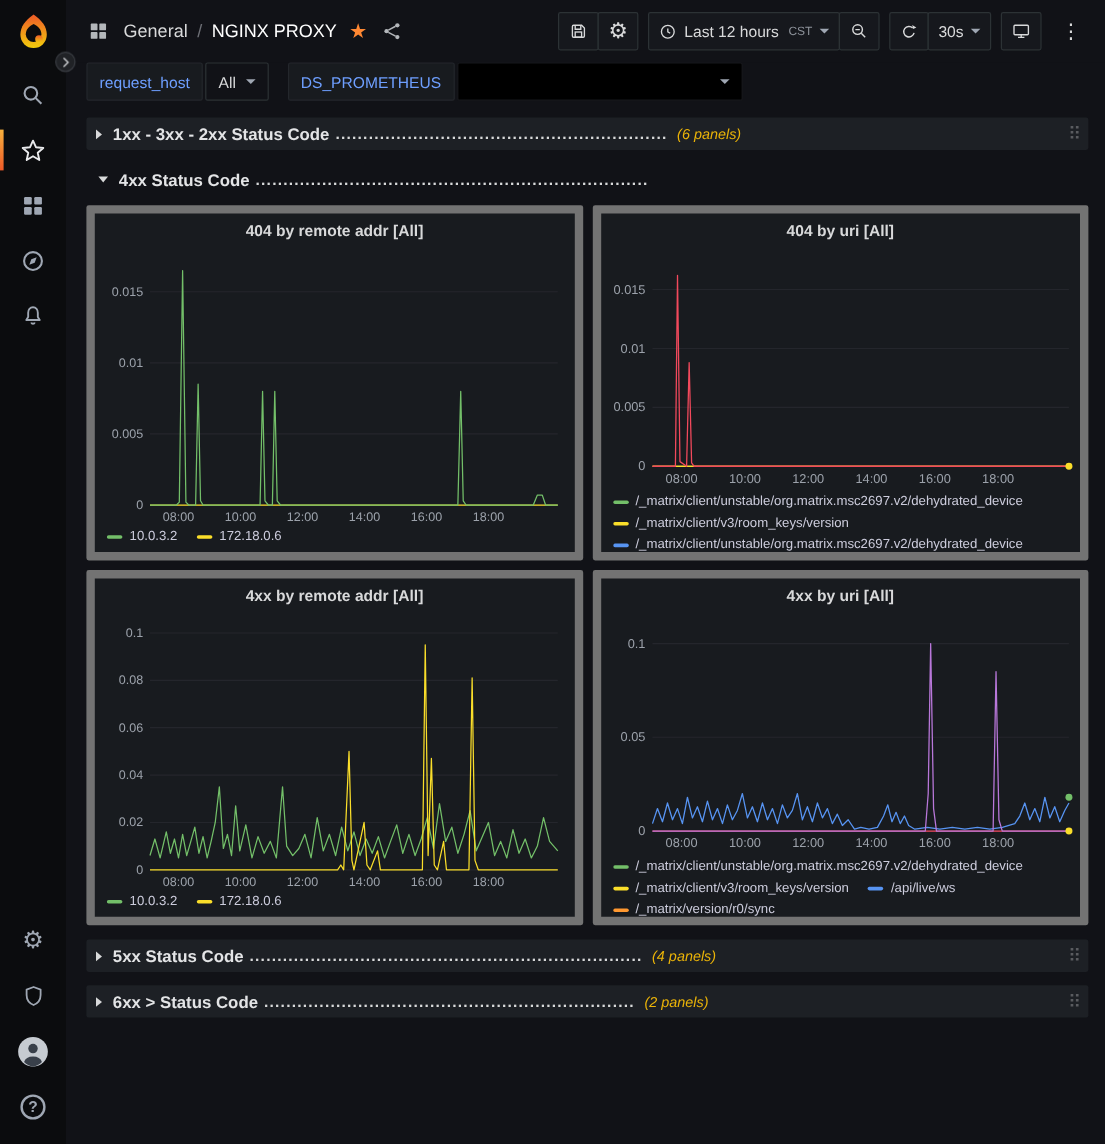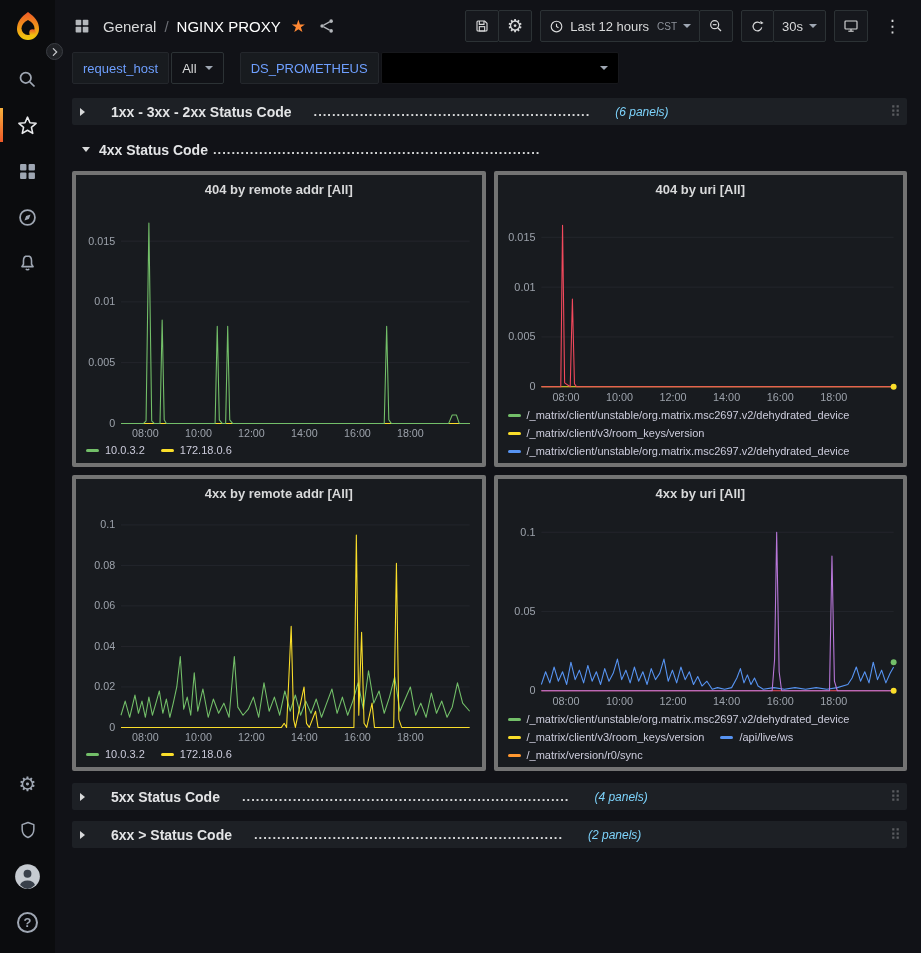--- a/index.html
+++ b/index.html
@@ -72,32 +72,32 @@
   .vardrop {
     height:32px; display:flex; align-items:center; gap:8px; padding:0 10px;
     background:#111217; border:1px solid #2c3235; border-radius:2px; color:#d8d9da; cursor:pointer;
   }
   .vardrop.redacted { width:238px; background:#000; border-color:#17181c; justify-content:flex-end; }
   
   .content { flex:1; padding:8px 14px 0 17px; overflow:hidden; }
   .rowhdr {
     display:flex; align-items:center; height:27px; margin-bottom:11px; cursor:pointer; padding:0 6px 0 8px;
   }
-  .rowhdr.collapsed { background:#1d2025; border-radius:2px;gap:17px; }
+  .rowhdr.collapsed { background:#1d2025; border-radius:2px; }
   .rowhdr.expanded { padding-left:10px; margin-bottom:8px; }
   .tri-right { width:0; height:0; border-top:4.5px solid transparent; border-bottom:4.5px solid transparent; border-left:5.5px solid #d8d9da; margin-right:9px; }
   .tri-down  { width:0; height:0; border-left:4.5px solid transparent; border-right:4.5px solid transparent; border-top:5.5px solid #d8d9da; margin-right:9px; }
   .rtitle { font-weight:700; font-size:14px; color:#e3e4e6; white-space:nowrap; }
   .dots { color:#d8d9da; letter-spacing:1px; margin:0 8px 0 5px; white-space:nowrap; overflow:hidden; font-weight:700; }
-  .count { color:#7dd3fc; font-style:italic; font-size:12px; white-space:nowrap; margin-right:auto; }
+  .count { color:#eab308; font-style:italic; font-size:12px; white-space:nowrap; margin-right:auto; }
   .handle { color:#5a5c60; font-size:15px; cursor:grab; margin-left:10px; }
   
   .panelgrid { display:grid; grid-template-columns:1fr 1fr; gap:8px; margin-bottom:12px; }
   .panel {
-    height:296px; background:#181b1f; border:4px solid #737373; border-radius:2px;
+    height:296px; background:#181b1f; border:7px solid #737373; border-radius:2px;
     display:flex; flex-direction:column; overflow:hidden;
   }
   .ptitle {
     height:28px; flex:none; display:flex; align-items:center; justify-content:center;
     font-size:13px; font-weight:600; color:#d8d9da; cursor:pointer;
   }
   .chart { width:100%; flex:1; display:block; min-height:0; }
   .panel.clip .chart { flex:none; height:202px; }
   .legend { flex:none; padding:1px 8px 4px 10px; }
   .lrow { display:flex; gap:16px; line-height:18px; white-space:nowrap; overflow:hidden; }

